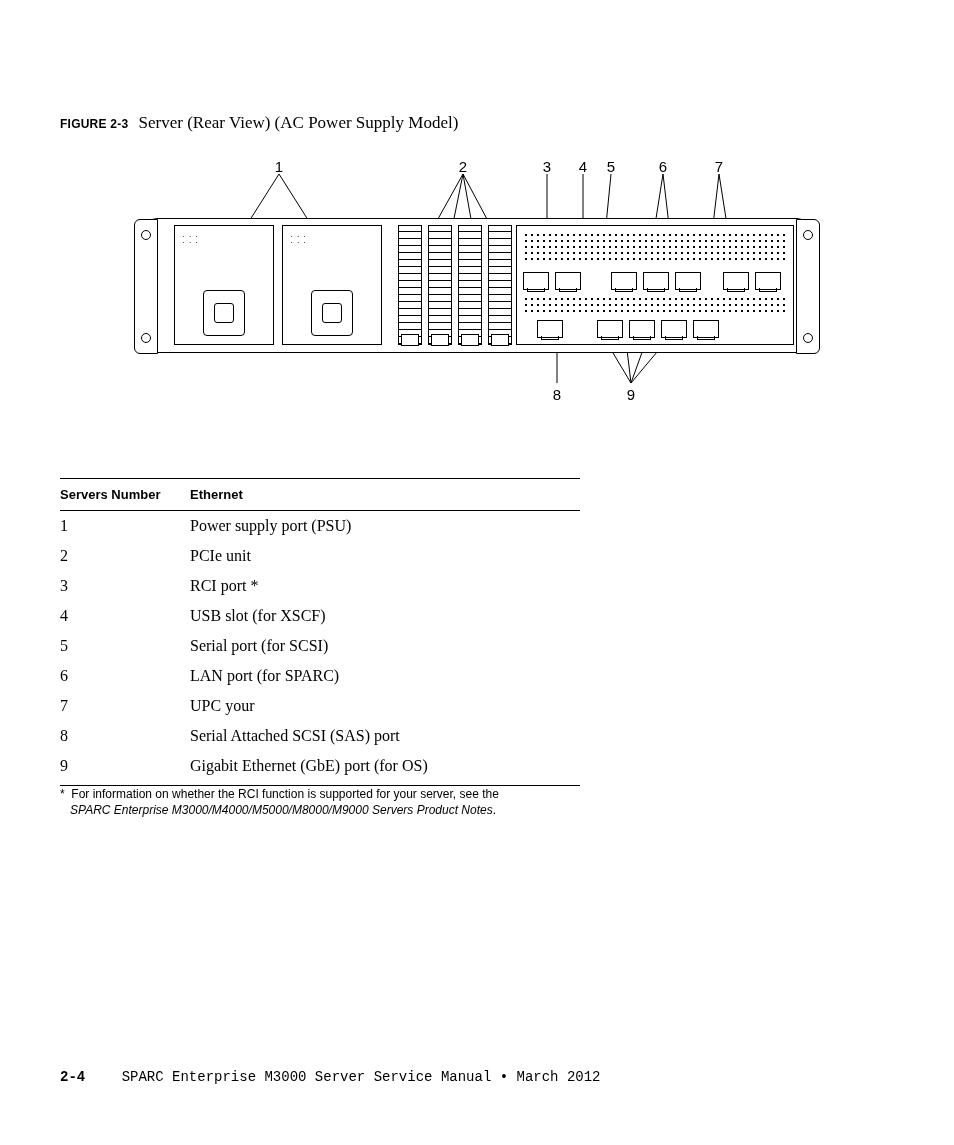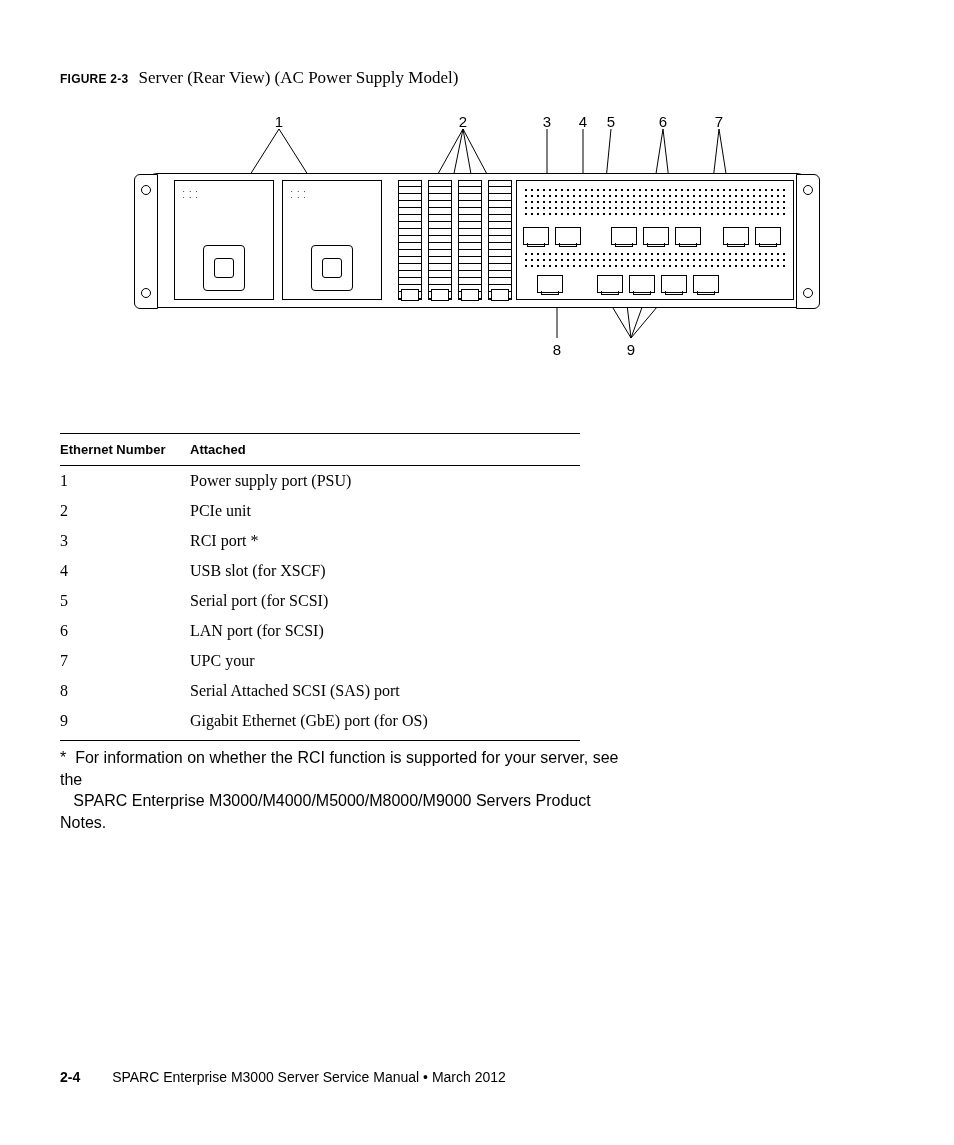--- a/index.html
+++ b/index.html
@@ -11,21 +11,21 @@
     width: 954px;
     height: 1145px;
     position: relative;
     box-sizing: border-box;
   }
   .page {
     position: relative;
     width: 100%;
     height: 100%;
     box-sizing: border-box;
-    padding: 68px 60px 0 60px;
+    padding: 113px 60px 0 60px;
     border-radius: 27px;
   }
   .fig-caption {
     font-size: 15px;
     margin-bottom: 25px;
     font-family: "Helvetica Neue", Helvetica, Arial, sans-serif;
   }
   .fig-caption .label {
     font-weight: bold;
     font-size: 12px;
@@ -141,32 +141,31 @@
   }
   .tbl th:first-child { width:130px; }
   .tbl td {
     padding: 6px 0;
     font-family: Palatino, "Palatino Linotype", Georgia, serif;
     vertical-align: top;
   }
   .tbl tr.last td { border-bottom: 1.3px solid #000; padding-bottom:10px;}
   .footnote {
     font-family: "Helvetica Neue", Helvetica, Arial, sans-serif;
-    font-size: 16px;
-    margin-top: 6px;
+    font-size: 12px;
     line-height: 1.35;
     width: 560px;
   }
-  .footnote .ital { }
+  .footnote .ital { font-style: italic; }
 
   .footer {
     position: absolute;
     left: 60px;
     bottom: 60px;
-    font-family: Liberation Sans, sans-serif;
+    font-family: Liberation Mono, monospace;
     font-size: 14px;
   }
   .footer .pg { font-weight: bold; padding-right: 28px; }
 </style>
 </head>
 <body>
 
 <div class="page">
 
   <div class="fig-caption">
@@ -248,22 +247,22 @@
             <div class="port"></div>
             <div class="port"></div>
         </div>
       </div>
     </div>
   </div>
 
   <table class="tbl">
     <thead>
       <tr>
-        <th>Ethernet Number</th>
-        <th>Attached</th>
+        <th>Servers Number</th>
+        <th>Ethernet</th>
       </tr>
     </thead>
     <tbody>
       <tr>
           <td>1</td>
           <td>Power supply port (PSU)</td>
         </tr>
       <tr>
           <td>2</td>
           <td>PCIe unit</td>
@@ -275,21 +274,21 @@
       <tr>
           <td>4</td>
           <td>USB slot (for XSCF)</td>
         </tr>
       <tr>
           <td>5</td>
           <td>Serial port (for SCSI)</td>
         </tr>
       <tr>
           <td>6</td>
-          <td>LAN port (for SCSI)</td>
+          <td>LAN port (for SPARC)</td>
         </tr>
       <tr>
           <td>7</td>
           <td>UPC your</td>
         </tr>
       <tr>
           <td>8</td>
           <td>Serial Attached SCSI (SAS) port</td>
         </tr>
       <tr class="last">

